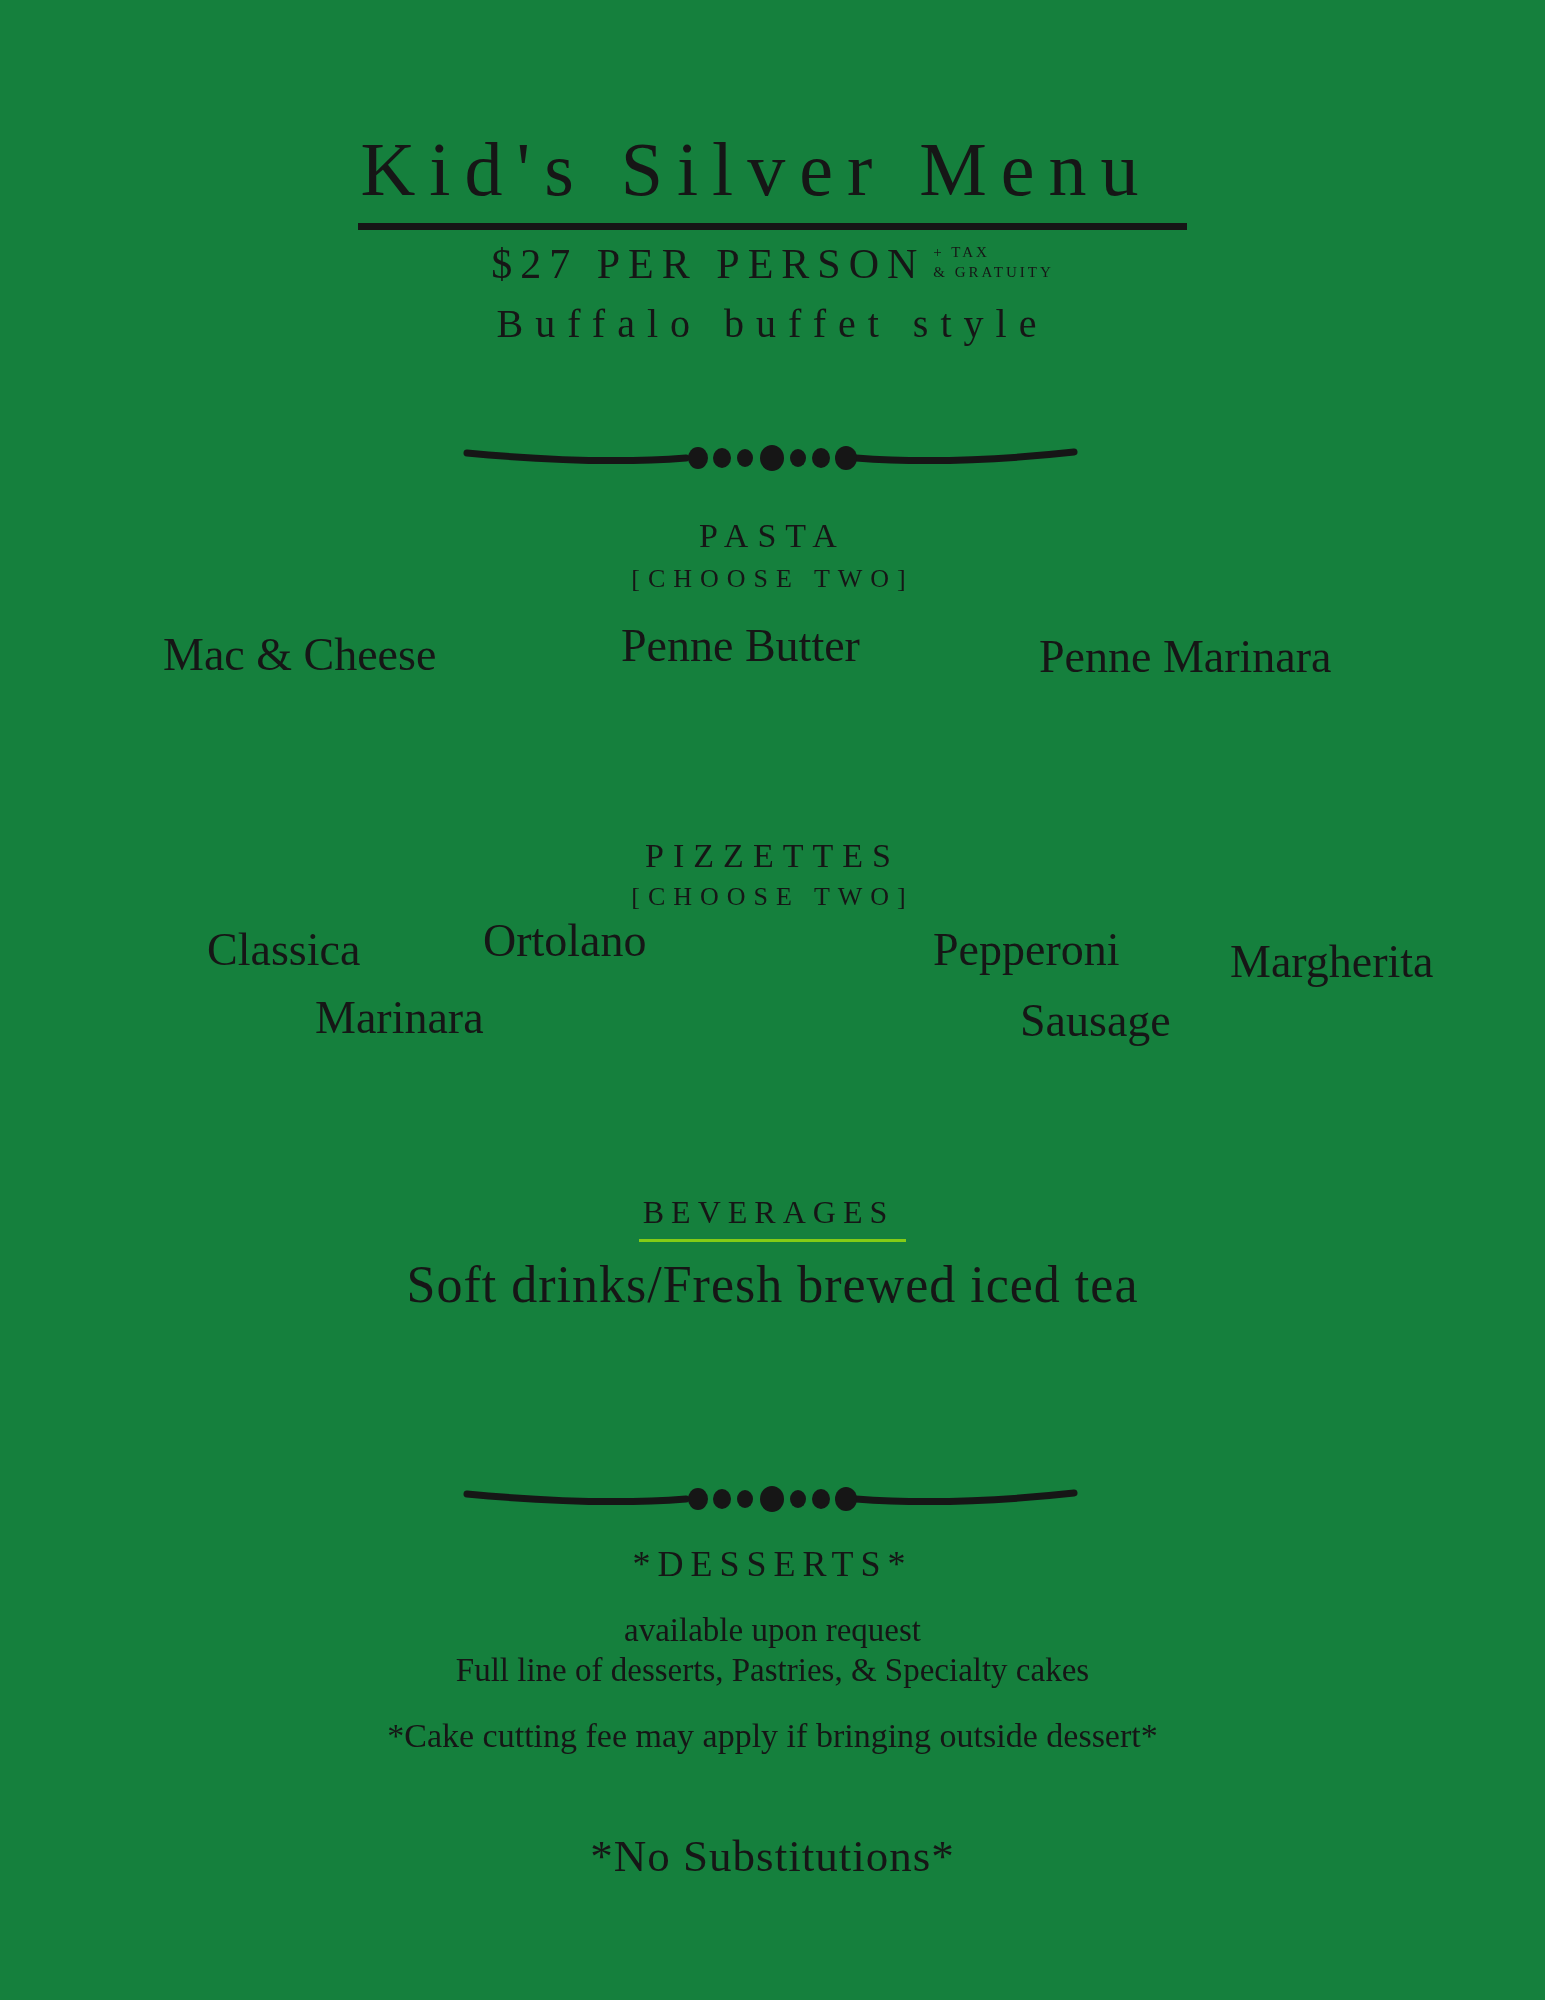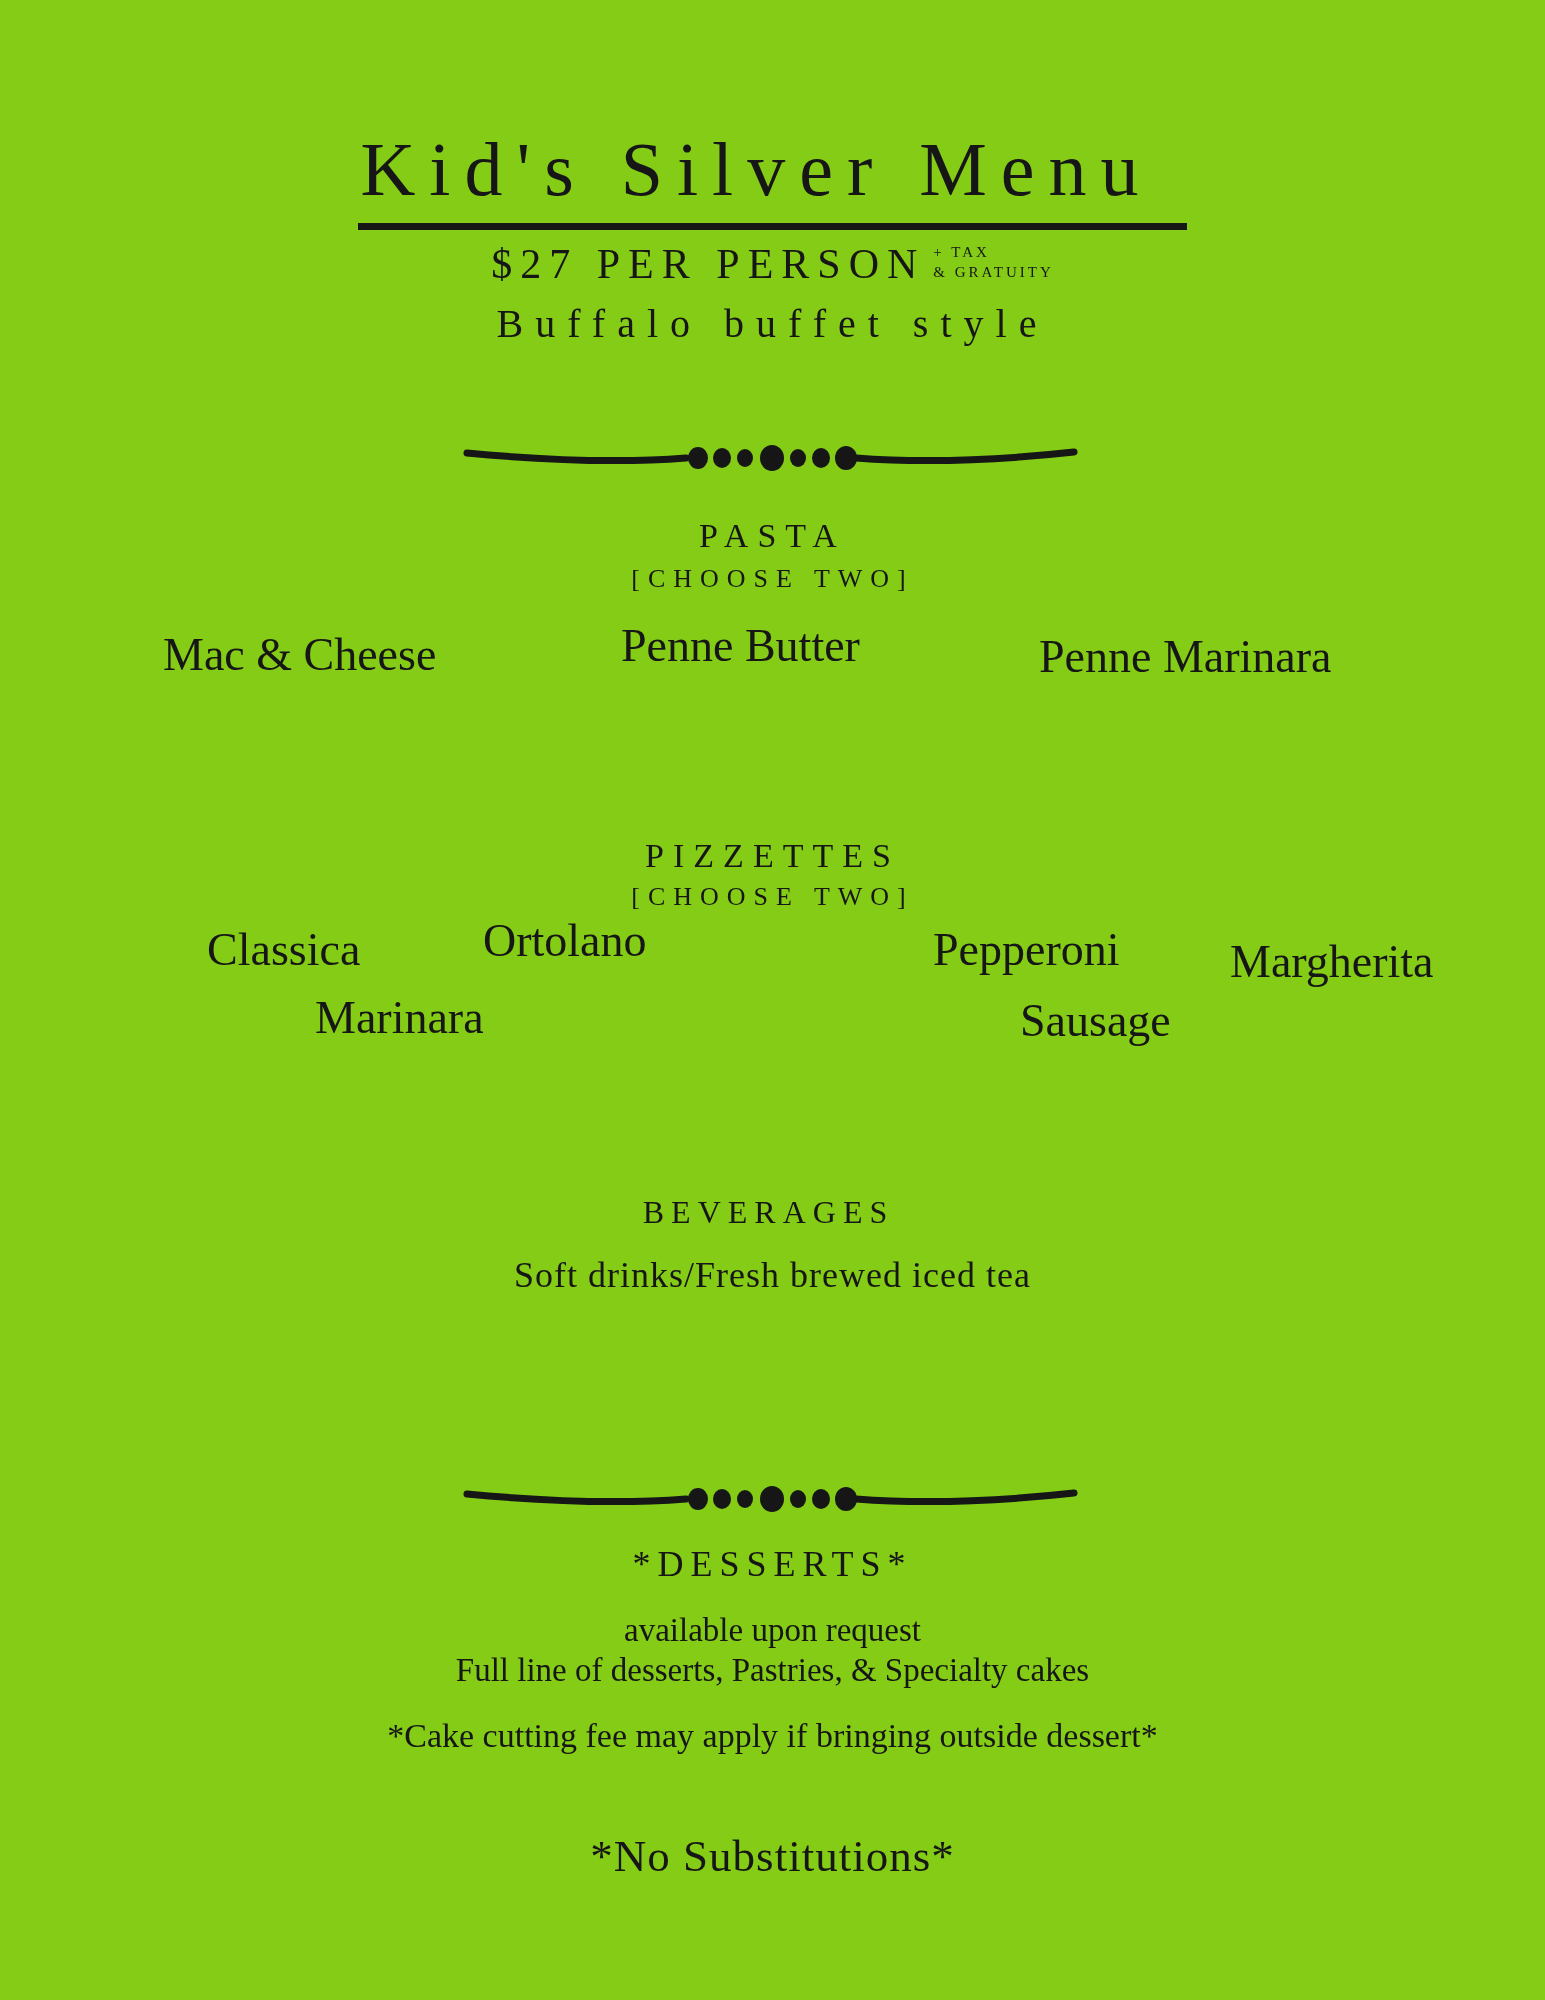--- a/index.html
+++ b/index.html
@@ -1,21 +1,21 @@
 <!DOCTYPE html>
 <html><head>
 <meta charset="utf-8">
 <style>
   html, body { margin: 0; padding: 0; background: #e8e8e8; }
   .page {
     position: relative;
     width: 1545px;
     height: 2000px;
     margin: 0 auto;
-    background: #84cc16;
+    background: #15803d;
     color: #161616;
     font-family: "Liberation Serif", "DejaVu Serif", serif;
     overflow: hidden;
   }
   .abs { position: absolute; line-height: 1.15; white-space: nowrap; }
   .center { left: 0; right: 0; text-align: center; }
 
   
   .title { top: 126px; font-size: 76px; letter-spacing: 14px; }
   .title .underlined {
@@ -62,21 +62,21 @@
   .it-buffchick  { left: 608px;  top: 986px; }
   .it-sausage    { left: 1020px; top: 996px; }
 
   
   .bev-heading { top: 1194px; font-size: 32px; letter-spacing: 7px; }
   .bev-heading .underlined {
     display: inline-block;
     border-bottom: 3px solid #84cc16;
     padding: 0 12px 8px 4px;
   }
-  .bev-item { top: 1255px; font-size: 36px; letter-spacing: 1px; }
+  .bev-item { top: 1255px; font-size: 52px; letter-spacing: 1px; }
   .bev-note { top: 1352px; font-size: 36px; }
 
   
   .desserts-heading { top: 1544px; font-size: 36px; letter-spacing: 7px; }
   .desserts-body { top: 1610px; font-size: 33px; line-height: 40px; }
   .desserts-body span { display: block; }
   .cake-note { top: 1716px; font-size: 34px; }
 
   
   .nosubs { top: 1831px; font-size: 45px; letter-spacing: 1px; }

